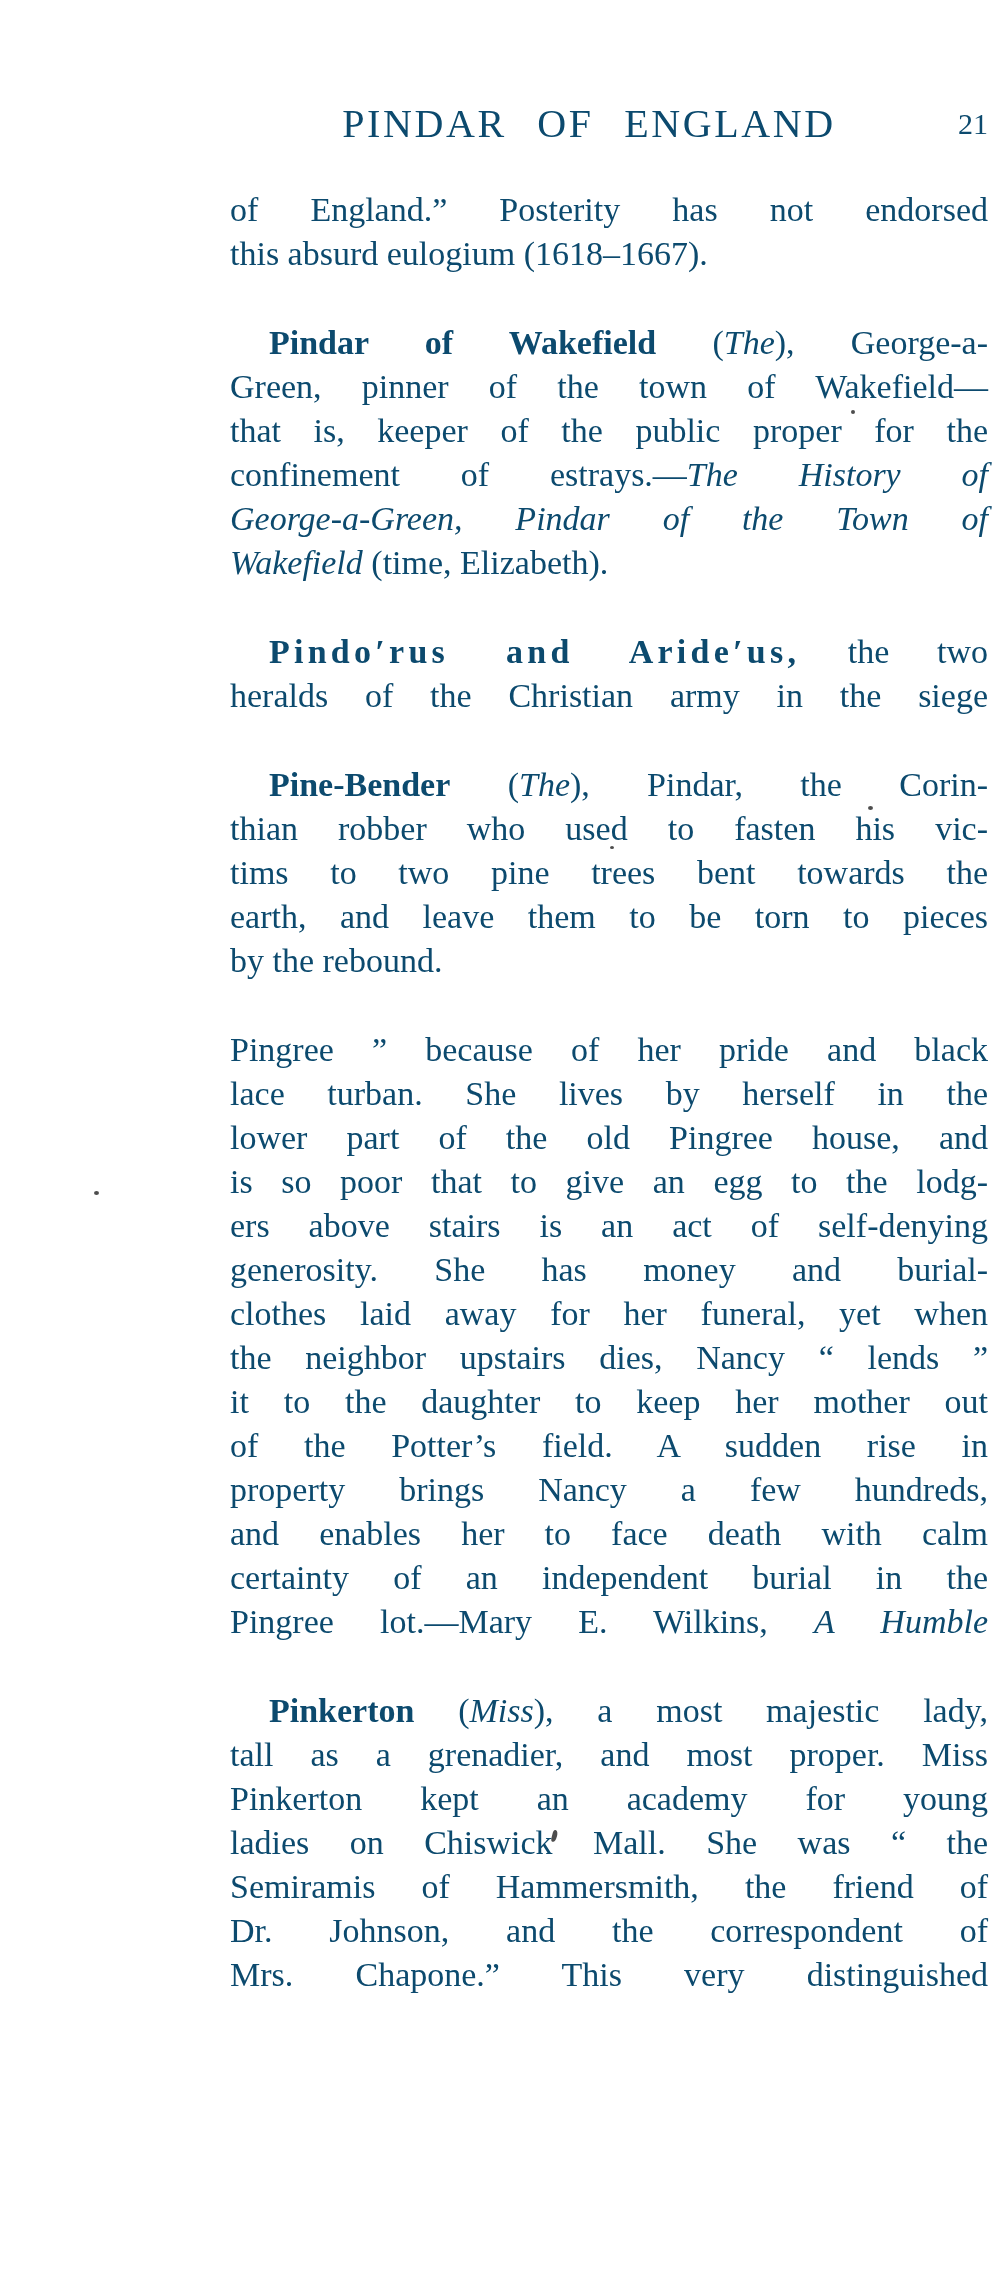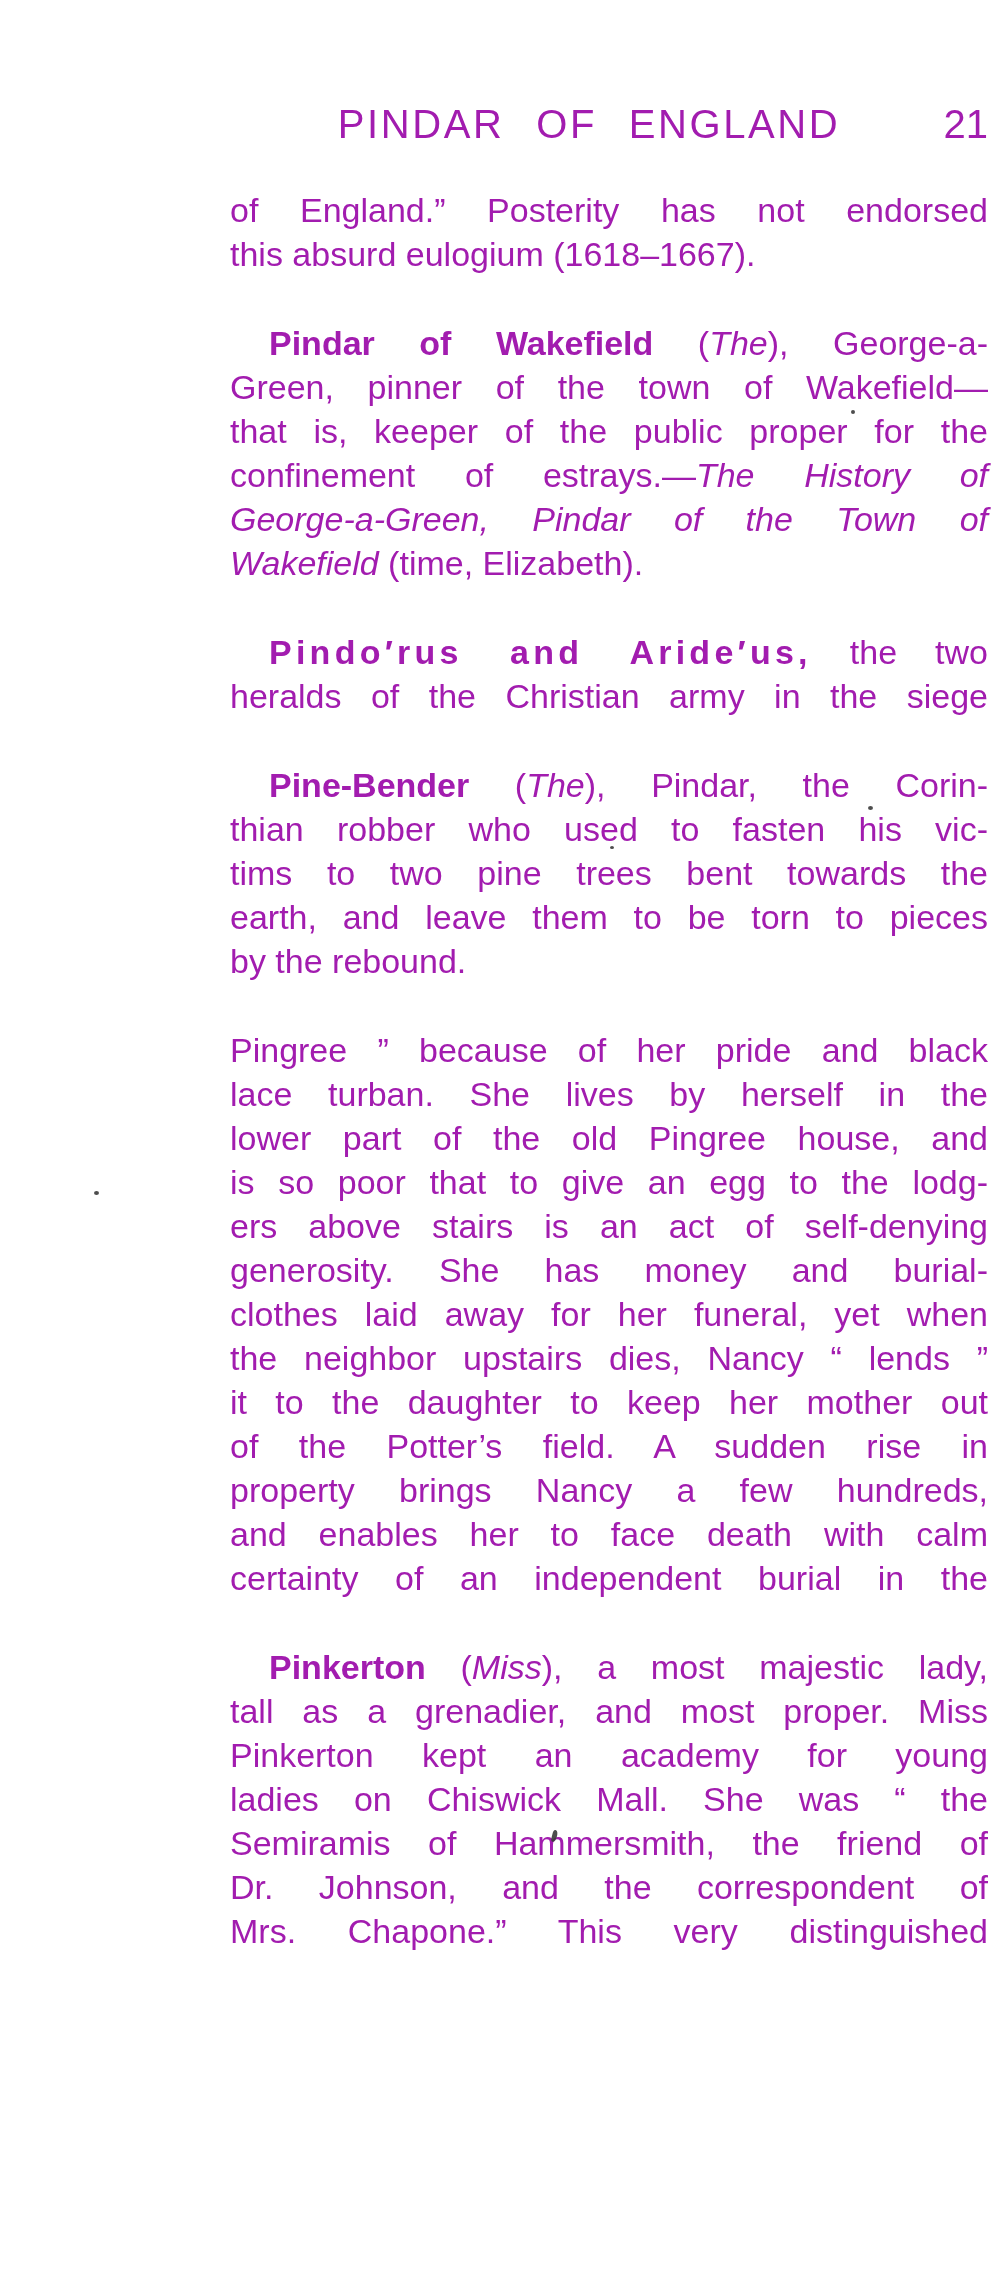--- a/index.html
+++ b/index.html
@@ -2,22 +2,22 @@
 <html><head>
 <meta charset="utf-8">
 <style>
   html, body { margin: 0; padding: 0; background: #ffffff; }
   .page {
     position: relative;
     width: 1000px;
     height: 2284px;
     background: #ffffff;
     overflow: hidden;
-    font-family: Liberation Sans, sans-serif;
-    color: #a21caf;
+    font-family: Liberation Serif, serif;
+    color: #0c4a6e;
   }
   
   .pg-header {
     position: absolute;
     left: 230px;
     top: 100px;
     width: 758px;
     height: 48px;
   }
   .pg-title {
@@ -29,21 +29,21 @@
     font-size: 40px;
     line-height: 48px;
     letter-spacing: 0.065em;
     word-spacing: 0.45em;
     white-space: nowrap;
   }
   .pg-num {
     position: absolute;
     right: 0;
     top: 0;
-    font-size: 40px;
+    font-size: 30px;
     line-height: 48px;
   }
   
   .text-col {
     position: absolute;
     left: 230px;
     top: 178px;
     width: 758px;
     font-size: 34px;
     line-height: 44px;
@@ -113,20 +113,21 @@
         <div class="ln"><span>is so poor that to give an egg to the lodg-</span></div>
         <div class="ln"><span>ers above stairs is an act of self-denying</span></div>
         <div class="ln"><span>generosity.  She has money and burial-</span></div>
         <div class="ln"><span>clothes laid away for her funeral, yet when</span></div>
         <div class="ln"><span>the neighbor upstairs dies, Nancy “ lends ”</span></div>
         <div class="ln"><span>it to the daughter to keep her mother out</span></div>
         <div class="ln"><span>of the Potter’s field.  A sudden rise in</span></div>
         <div class="ln"><span>property brings Nancy a few hundreds,</span></div>
         <div class="ln"><span>and enables her to face death with calm</span></div>
         <div class="ln"><span>certainty of an independent burial in the</span></div>
+        <div class="ln"><span>Pingree lot.—Mary E. Wilkins, </span><span class="f-i">A Humble</span></div>
       </div>
       <div class="para">
         <div class="ln ind"><span class="f-b">Pinkerton</span><span> (</span><span class="f-i">Miss</span><span>), a most majestic lady,</span></div>
         <div class="ln"><span>tall as a grenadier, and most proper.  Miss</span></div>
         <div class="ln"><span>Pinkerton kept an academy for young</span></div>
         <div class="ln"><span>ladies on Chiswick Mall.  She was “ the</span></div>
         <div class="ln"><span>Semiramis of Hammersmith, the friend of</span></div>
         <div class="ln"><span>Dr. Johnson, and the correspondent of</span></div>
         <div class="ln"><span>Mrs. Chapone.”  This very distinguished</span></div>
       </div>

